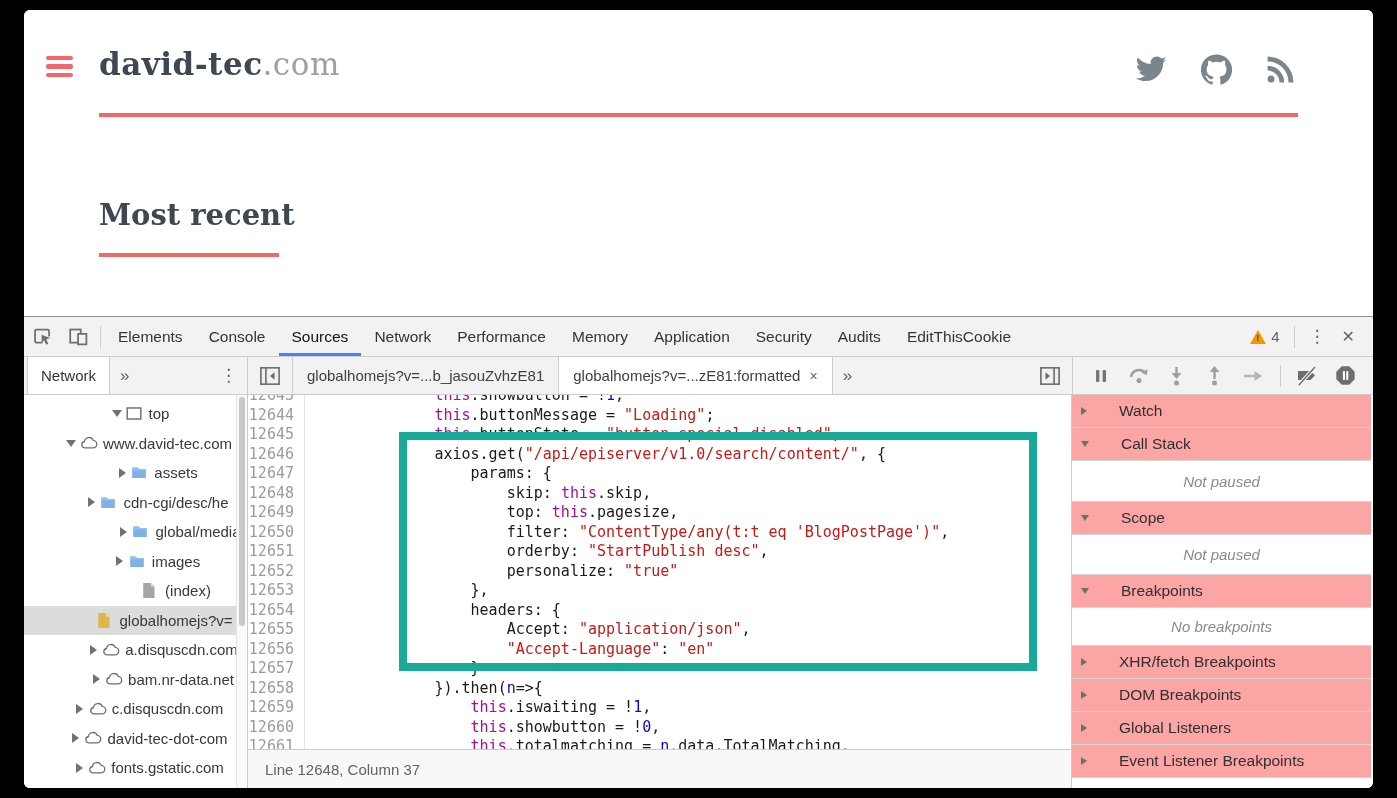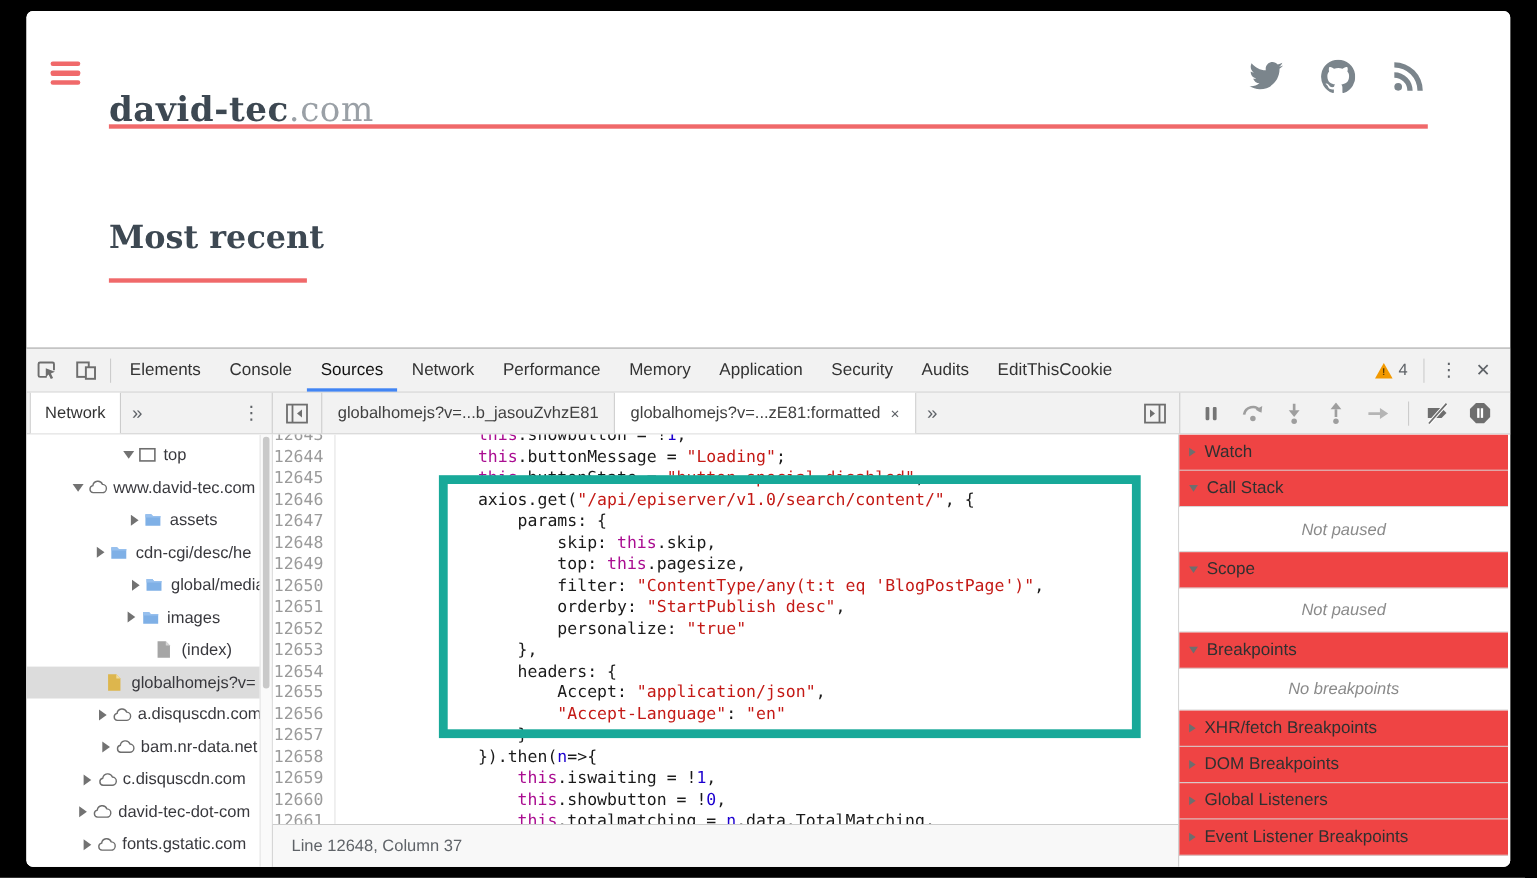--- a/index.html
+++ b/index.html
@@ -7,21 +7,21 @@
   body { background:#000; position:relative; overflow:hidden;
          font-family:"Liberation Sans","DejaVu Sans",sans-serif; }
   .window { position:absolute; left:24px; top:10px; width:1349px; height:778px;
             background:#fff; border-radius:6px; overflow:hidden; }
 
   
   .site { position:relative; height:306px; background:#fff; }
   .hamburger { position:absolute; left:22px; top:46px; width:27px; height:21px; cursor:pointer; }
   .hamburger span { display:block; height:4.2px; border-radius:2px; background:var(--accent); margin-bottom:4.2px; }
   .logo { position:absolute; left:75px; top:36px; font-family:"DejaVu Serif",serif;
-          font-size:31px; font-weight:700; color:#3d4852; letter-spacing:.5px;margin-top:36px; }
+          font-size:31px; font-weight:700; color:#3d4852; letter-spacing:.5px; }
   .logo .suffix { color:#9aa0a6; font-weight:400; }
   .social { position:absolute; right:78px; top:44px; display:flex; gap:34px; align-items:center; }
   .social svg { fill:#7b858c; }
   .site-rule { position:absolute; left:75px; right:75px; top:103px; height:4px; background:var(--accent); }
   .most-recent { position:absolute; left:75px; top:188px; font-family:"DejaVu Serif",serif;
                  font-size:29px; font-weight:700; color:#3d4852; }
   .heading-rule { position:absolute; left:75px; top:243px; width:180px; height:4px; background:var(--accent); }
 
   
   .devtools { position:absolute; left:0; top:306px; width:1349px; height:472px;
@@ -90,22 +90,22 @@
   .tok-k { color:#aa0d91; }
   .tok-s { color:#c41a16; }
   .tok-n { color:#1c00cf; }
   .green-box { position:absolute; left:151px; top:37px; width:638px; height:239px;
                border:8px solid var(--green); pointer-events:none; }
   .status-bar { height:40px; border-top:1px solid #ccc; background:#f8f8f8; display:flex;
                 align-items:center; padding-left:17px; color:#5f6368; font-size:15px; }
 
   
   .dbg-sidebar { width:300px; flex:none; border-left:1px solid #ccc; background:#fff; overflow:hidden; }
-  .sec-head { height:33px; background:#ef4444; border-bottom:1px solid #d6d6d6; display:flex;
-              align-items:center; padding-left:9px; cursor:pointer; }
+  .sec-head { height:33px; background:#fca5a5; border-bottom:1px solid #d6d6d6; display:flex;
+              align-items:center; padding-left:9px; cursor:pointer;gap:24px; }
   .sec-head .tri-r { border-top-width:4.5px; border-bottom-width:4.5px; border-left-width:6.5px; border-left-color:#6e6e6e; }
   .sec-head .tri-d { border-left-width:4.5px; border-right-width:4.5px; border-top-width:6.5px; border-top-color:#6e6e6e; }
   .sec-label { margin-left:8px; color:#303030; font-size:15.5px; }
   .sec-content { border-bottom:1px solid #d6d6d6; display:flex; align-items:center; justify-content:center;
                  color:#8a8a8a; font-style:italic; font-size:15px; background:#fff; }
 </style>
 </head>
 <body>
 
 <div class="window">

